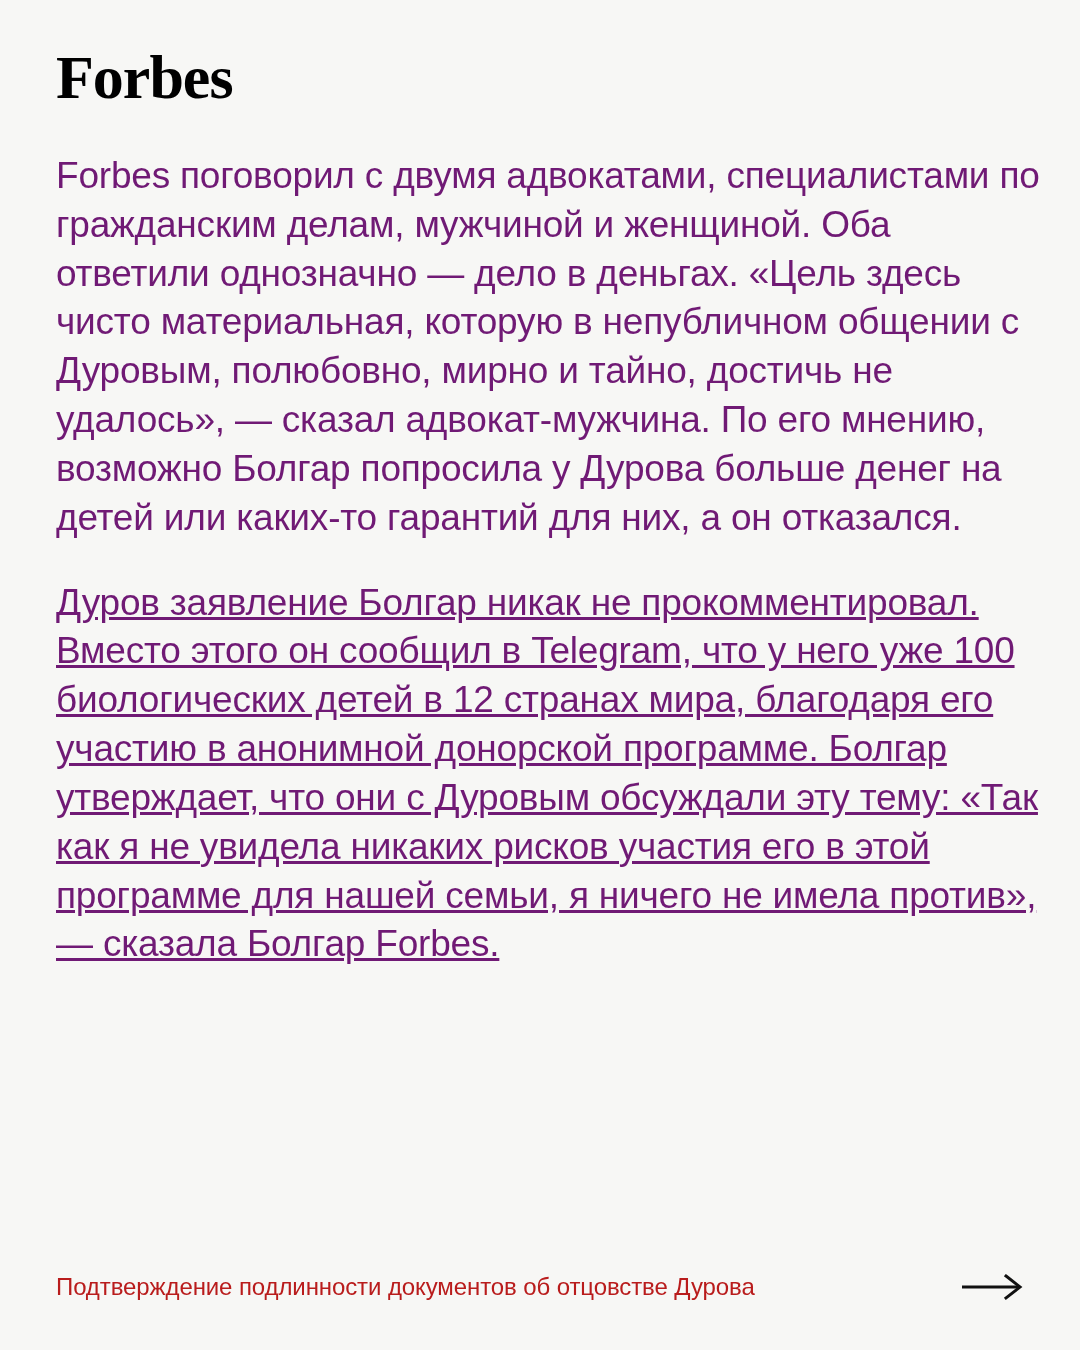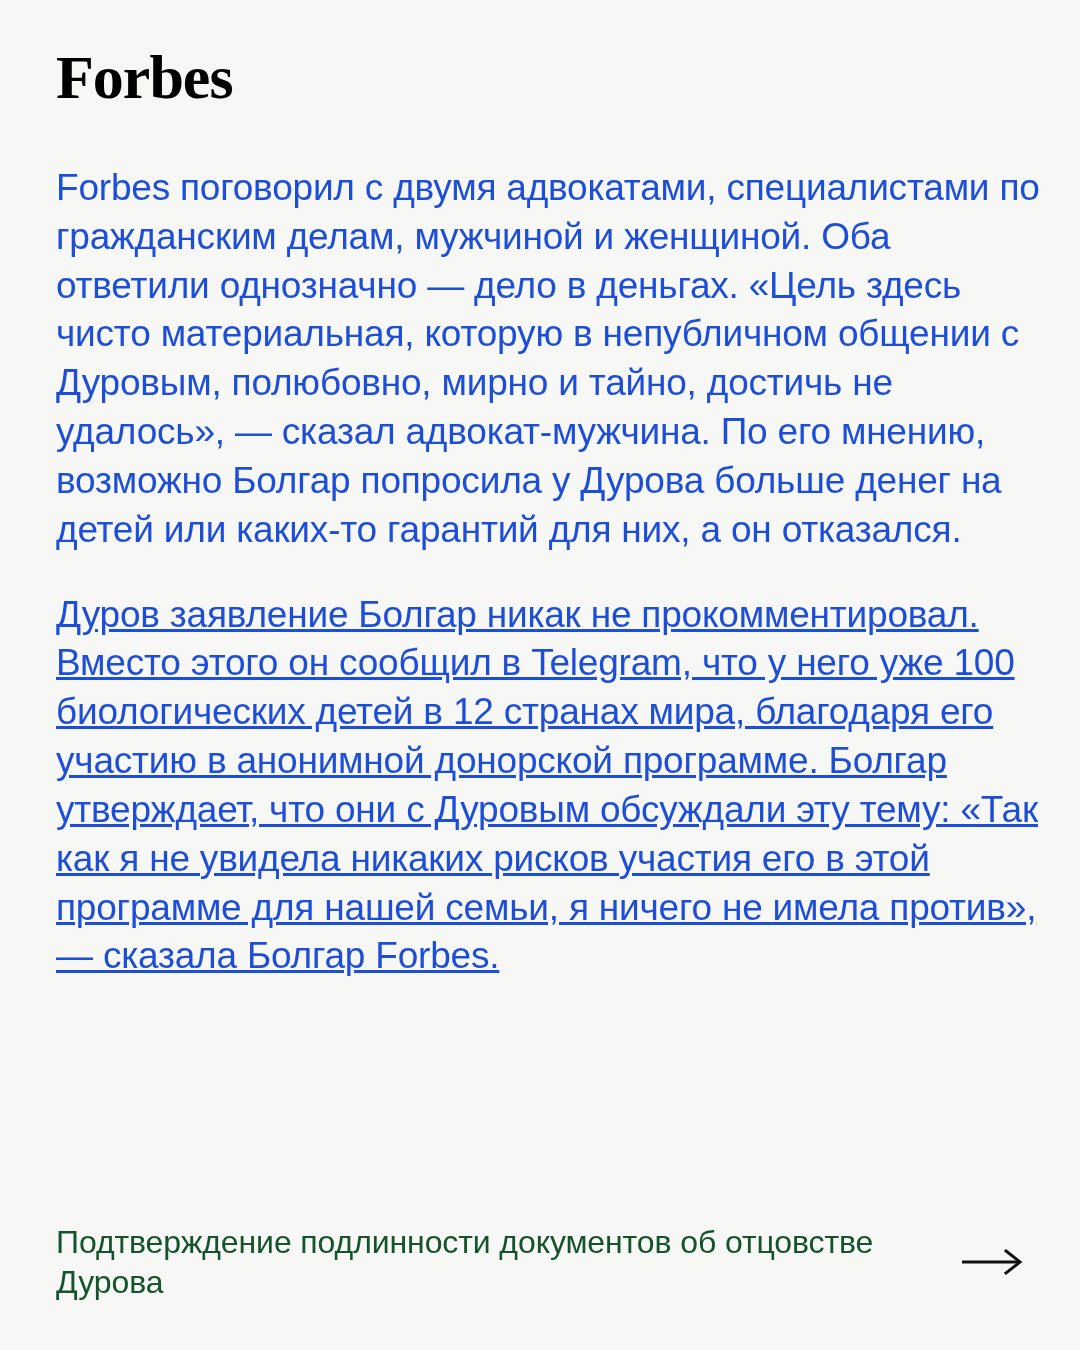--- a/index.html
+++ b/index.html
@@ -32,44 +32,44 @@
     color: #000000;
     margin: 0 0 40px 0;
     user-select: none;
   }
   .content {
     flex: 1 1 auto;
   }
   .para {
     font-size: 37px;
     line-height: 1.32;
-    color: #1d4ed8;
-    margin: 16px 0 36px 0;
+    color: #701a75;
+    margin: 4px 0 36px 0;
     letter-spacing: -0.2px;
     font-weight: 400;
     white-space: pre-line;
   }
   .para:last-child {
     margin-bottom: 0;
     text-decoration: underline;
   }
   .footer {
     position: absolute;
     left: 56px;
     right: 56px;
     bottom: 48px;
     display: flex;
     align-items: center;
     justify-content: space-between;
     gap: 18px;
   }
   .footer-text {
-    font-size: 32px;
+    font-size: 24px;
     line-height: 1.25;
-    color: #14532d;
+    color: #b91c1c;
     letter-spacing: -0.1px;
   }
   .arrow-icon {
     flex: 0 0 auto;
     width: 62px;
     height: 30px;
     display: block;
   }
   .arrow-icon svg {
     display: block;

